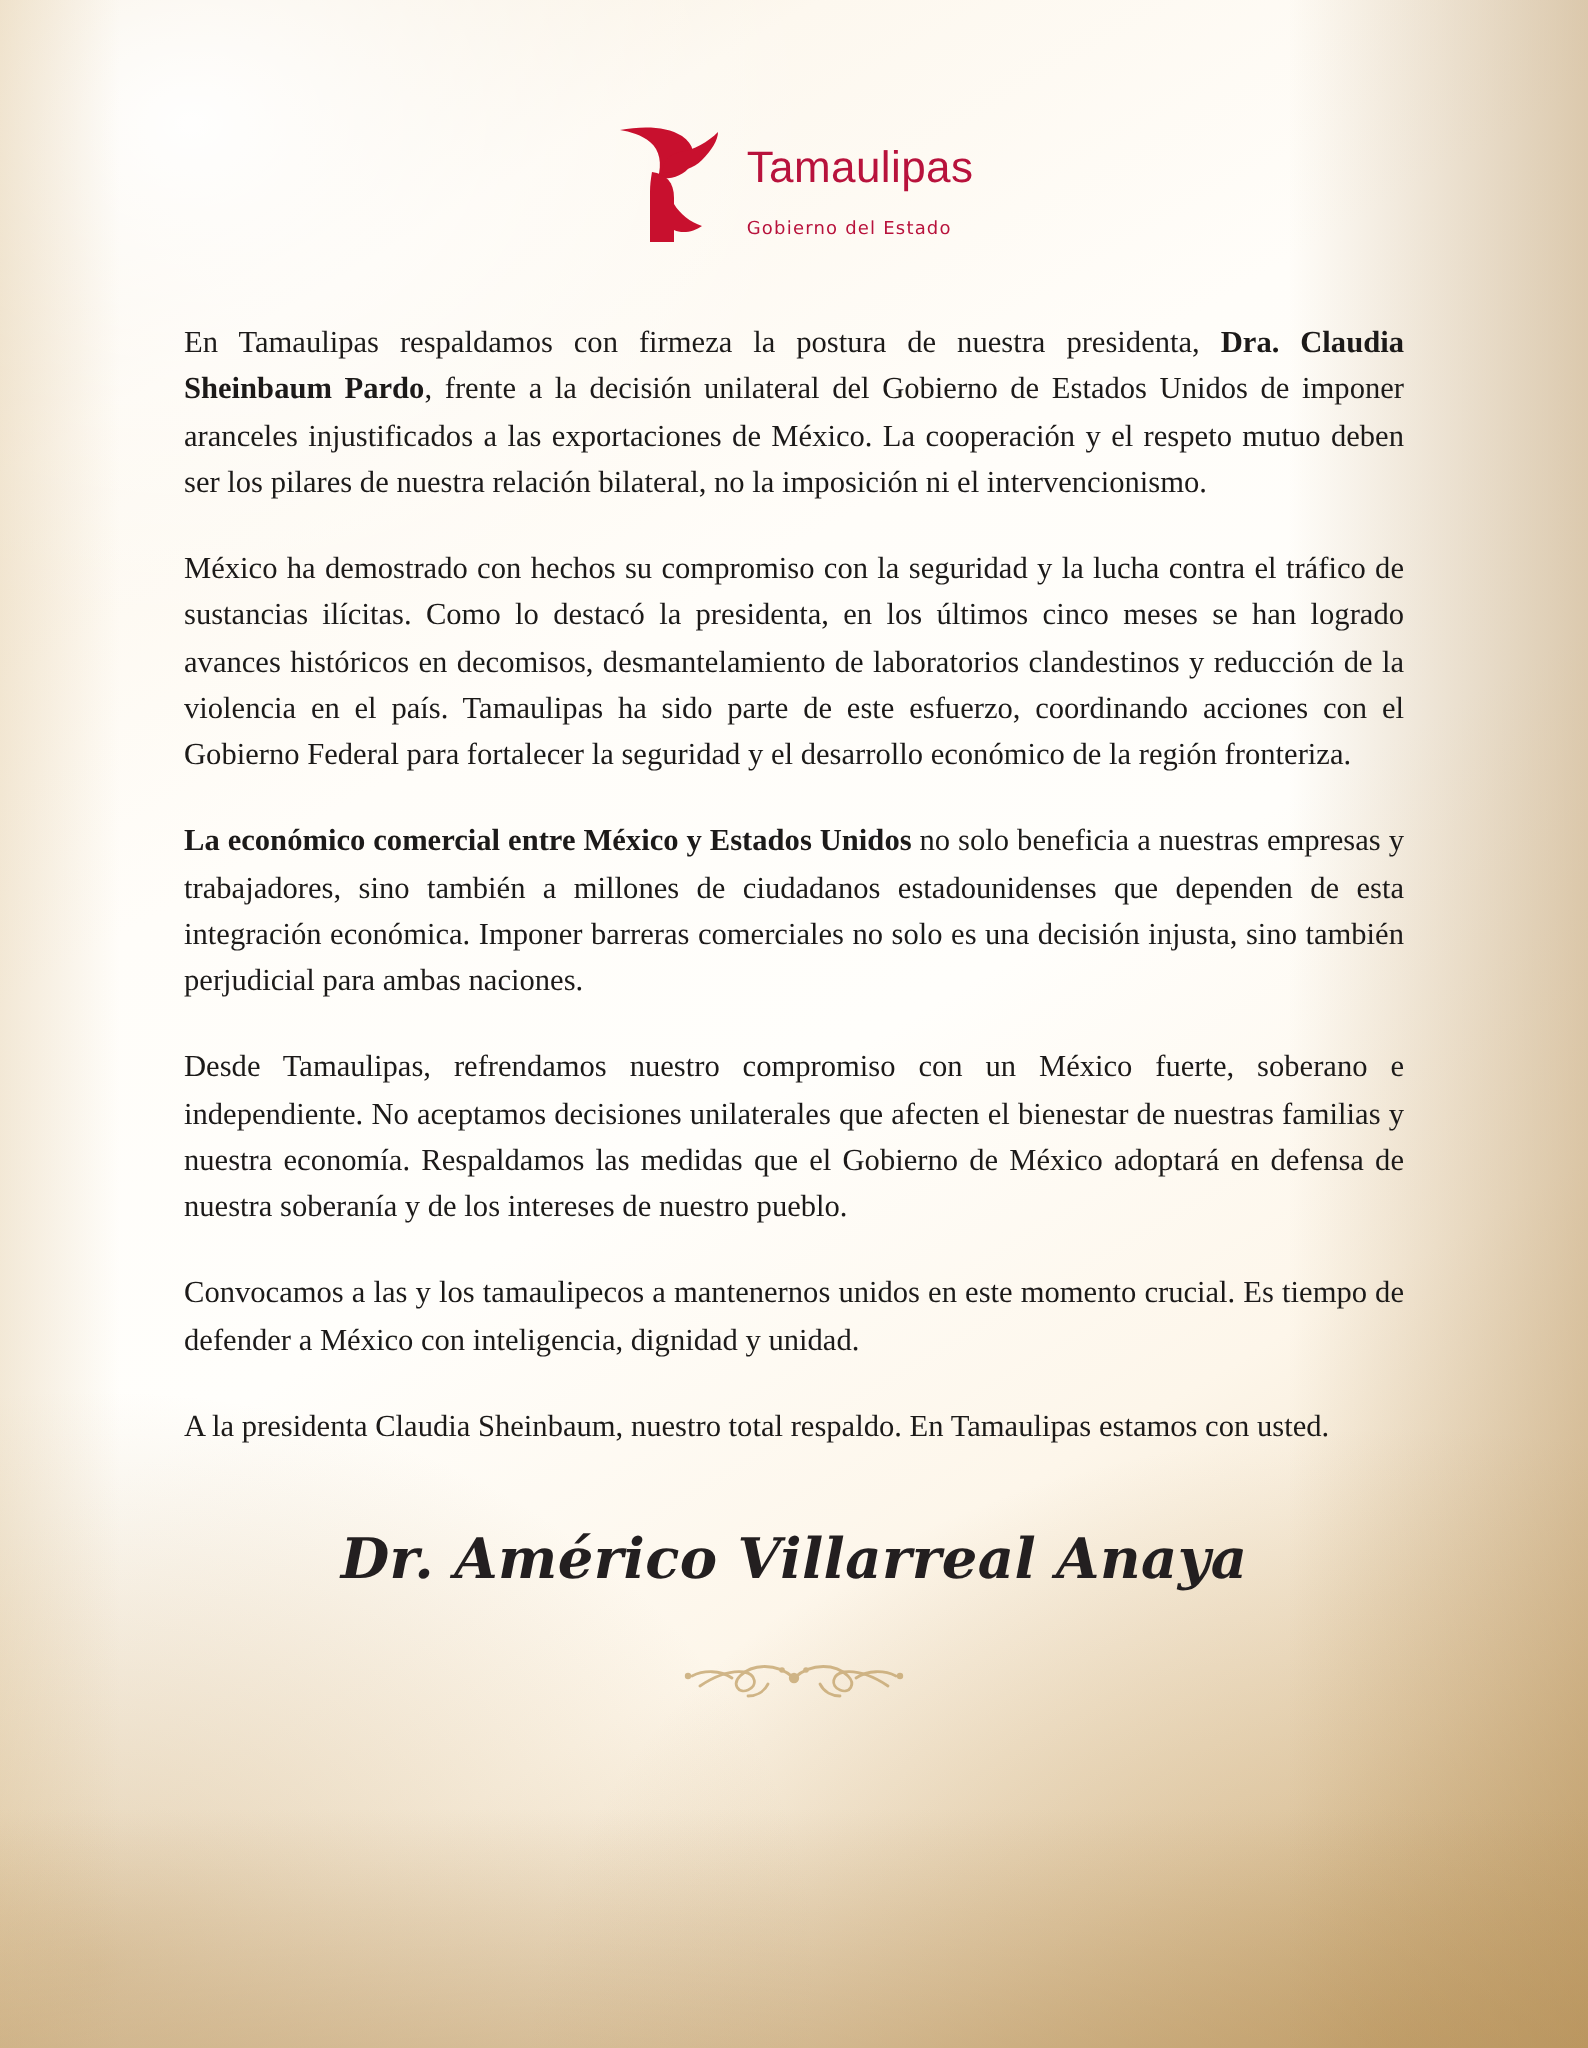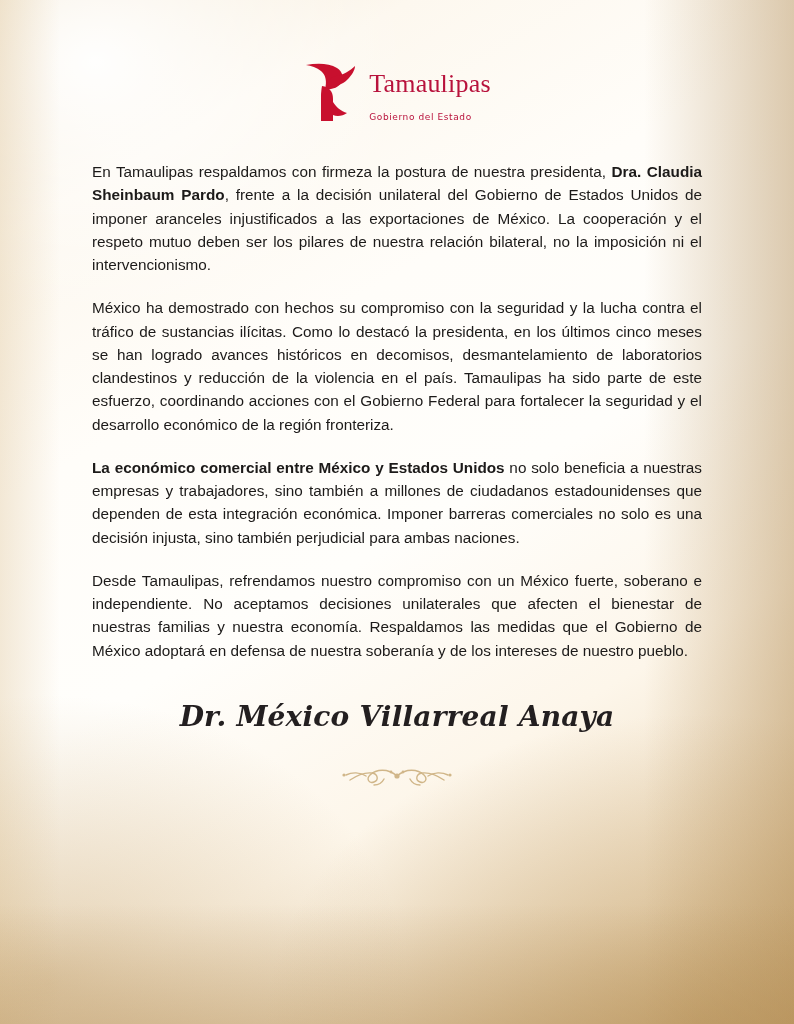--- a/index.html
+++ b/index.html
@@ -110,41 +110,41 @@
     display: block;
   }
   .logo-text {
     display: flex;
     flex-direction: column;
     justify-content: center;
     line-height: 1;
     padding-top: 6px;
   }
   .logo-title {
-    font-size: 26px;
+    font-size: 22px;
     letter-spacing: 0.2px;
     color: #b8123c;
     font-weight: 400;
-    font-family: Liberation Serif, serif;
+    font-family: Liberation Sans, sans-serif;
   }
   .logo-sub {
     margin-top: 16px;
     font-size: 9px;
     letter-spacing: 0.6px;
     color: #b8123c;
     font-family: "DejaVu Sans", sans-serif;
   }
 
   
   .body-copy {
     margin: 36px 92px 0 92px;
     color: #231f20;
   }
   .para {
-    font-family: Liberation Sans, sans-serif;
+    font-family: Liberation Serif, serif;
     font-size: 15.3px;
     line-height: 1.52;
     text-align: justify;
     margin: 0 0 20px 0;
     color: #1c1a19;
   }
   .para:last-child { margin-bottom: 0; }
   .para b { font-weight: bold; }
 
   
@@ -207,24 +207,26 @@
           <span class="logo-sub">Gobierno del Estado</span>
         </span>
       </div>
     </div>
 
     <div class="body-copy" id="statement-body">
         <p class="para"><span>En Tamaulipas respaldamos con firmeza la postura de nuestra presidenta, </span><b>Dra. Claudia Sheinbaum Pardo</b><span>, frente a la decisión unilateral del Gobierno de Estados Unidos de imponer aranceles injustificados a las exportaciones de México. La cooperación y el respeto mutuo deben ser los pilares de nuestra relación bilateral, no la imposición ni el intervencionismo.</span></p>
         <p class="para"><span>México ha demostrado con hechos su compromiso con la seguridad y la lucha contra el tráfico de sustancias ilícitas. Como lo destacó la presidenta, en los últimos cinco meses se han logrado avances históricos en decomisos, desmantelamiento de laboratorios clandestinos y reducción de la violencia en el país. Tamaulipas ha sido parte de este esfuerzo, coordinando acciones con el Gobierno Federal para fortalecer la seguridad y el desarrollo económico de la región fronteriza.</span></p>
         <p class="para"><b>La económico comercial entre México y Estados Unidos</b><span> no solo beneficia a nuestras empresas y trabajadores, sino también a millones de ciudadanos estadounidenses que dependen de esta integración económica. Imponer barreras comerciales no solo es una decisión injusta, sino también perjudicial para ambas naciones.</span></p>
         <p class="para"><span>Desde Tamaulipas, refrendamos nuestro compromiso con un México fuerte, soberano e independiente. No aceptamos decisiones unilaterales que afecten el bienestar de nuestras familias y nuestra economía. Respaldamos las medidas que el Gobierno de México adoptará en defensa de nuestra soberanía y de los intereses de nuestro pueblo.</span></p>
+        <p class="para"><span>Convocamos a las y los tamaulipecos a mantenernos unidos en este momento crucial. Es tiempo de defender a México con inteligencia, dignidad y unidad.</span></p>
+        <p class="para"><span>A la presidenta Claudia Sheinbaum, nuestro total respaldo. En Tamaulipas estamos con usted.</span></p>
       </div>
 
     <div class="signature">
-      <div class="sig-name">Dr. México Villarreal Anaya</div>
+      <div class="sig-name">Dr. Américo Villarreal Anaya</div>
     </div>
 
     <div class="ornament">
       <svg width="150" height="26" viewBox="0 0 150 26" xmlns="http://www.w3.org/2000/svg" aria-hidden="true">
         <g fill="none" stroke="#c2a168" stroke-width="1.4" stroke-linecap="round">
           <path d="M75 13 C66 5, 54 6, 48 12 C44 16, 47 21, 52 19 C57 17, 56 11, 50 10 C42 9, 34 13, 28 17"></path>
           <path d="M75 13 C84 5, 96 6, 102 12 C106 16, 103 21, 98 19 C93 17, 94 11, 100 10 C108 9, 116 13, 122 17"></path>
           <path d="M44 13 C38 9, 30 9, 24 12"></path>
           <path d="M106 13 C112 9, 120 9, 126 12"></path>
           <path d="M62 16 C60 20, 56 22, 52 22"></path>

